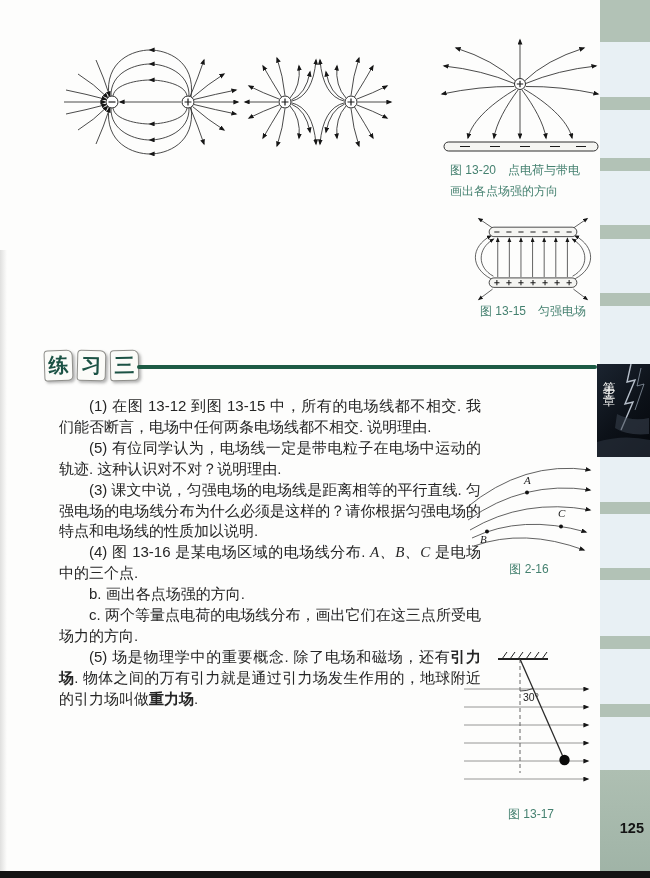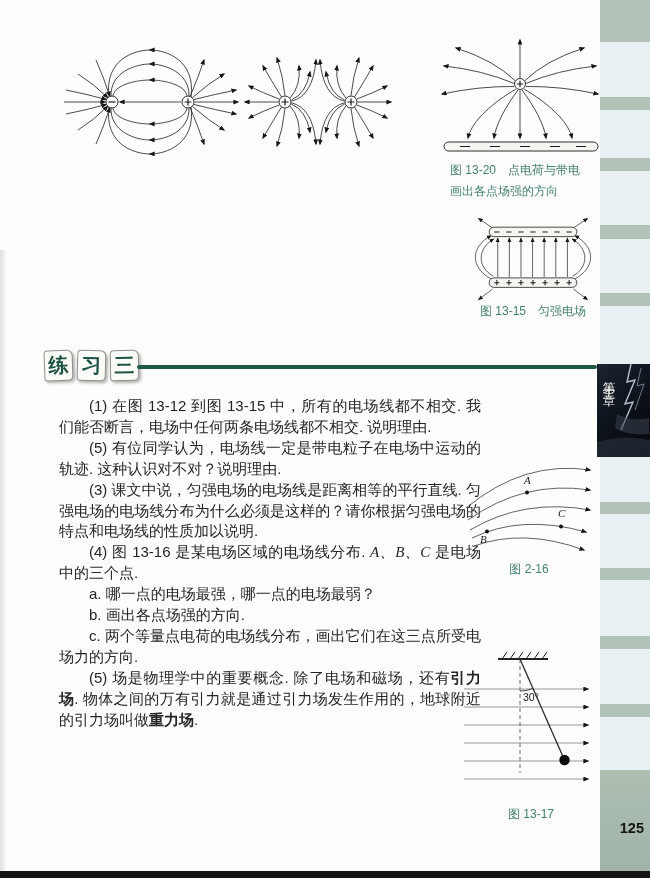--- a/index.html
+++ b/index.html
@@ -208,21 +208,20 @@
   <div class="banner-tiles">
     <span class="tile">练</span><span class="tile">习</span><span class="tile">三</span>
   </div>
   <div class="banner-rule"></div>
 
   <div class="questions">
     <p>(1) 在图 13-12 到图 13-15 中，所有的电场线都不相交. 我们能否断言，电场中任何两条电场线都不相交. 说明理由.</p>
     <p>(5) 有位同学认为，电场线一定是带电粒子在电场中运动的轨迹. 这种认识对不对？说明理由.</p>
     <p>(3) 课文中说，匀强电场的电场线是距离相等的平行直线. 匀强电场的电场线分布为什么必须是这样的？请你根据匀强电场的特点和电场线的性质加以说明.</p>
     <p><span>(4) 图 13-16 是某电场区域的电场线分布. </span><span class="var">A、B、C</span><span> 是电场中的三个点.</span></p>
-    <p>a. 哪一点的电场最强，哪一点的电场最弱？</p>
     <p>b. 画出各点场强的方向.</p>
     <p>c. 两个等量点电荷的电场线分布，画出它们在这三点所受电场力的方向.</p>
     <p><span>(5) 场是物理学中的重要概念. 除了电场和磁场，还有</span><span class="b">引力场</span><span>. 物体之间的万有引力就是通过引力场发生作用的，地球附近的引力场叫做</span><span class="b">重力场</span><span>.</span></p>
   </div>
 
   <svg class="fig" style="left:458px;top:458px" width="142" height="102" viewBox="0 0 142 102">
     <defs>
         <marker id="m5" markerWidth="8" markerHeight="8" refX="4.6" refY="2.4" orient="auto" markerUnits="userSpaceOnUse">
           <path d="M0,0 L6,2.4 L0,4.8 Z" fill="#161616"></path>
         </marker>

